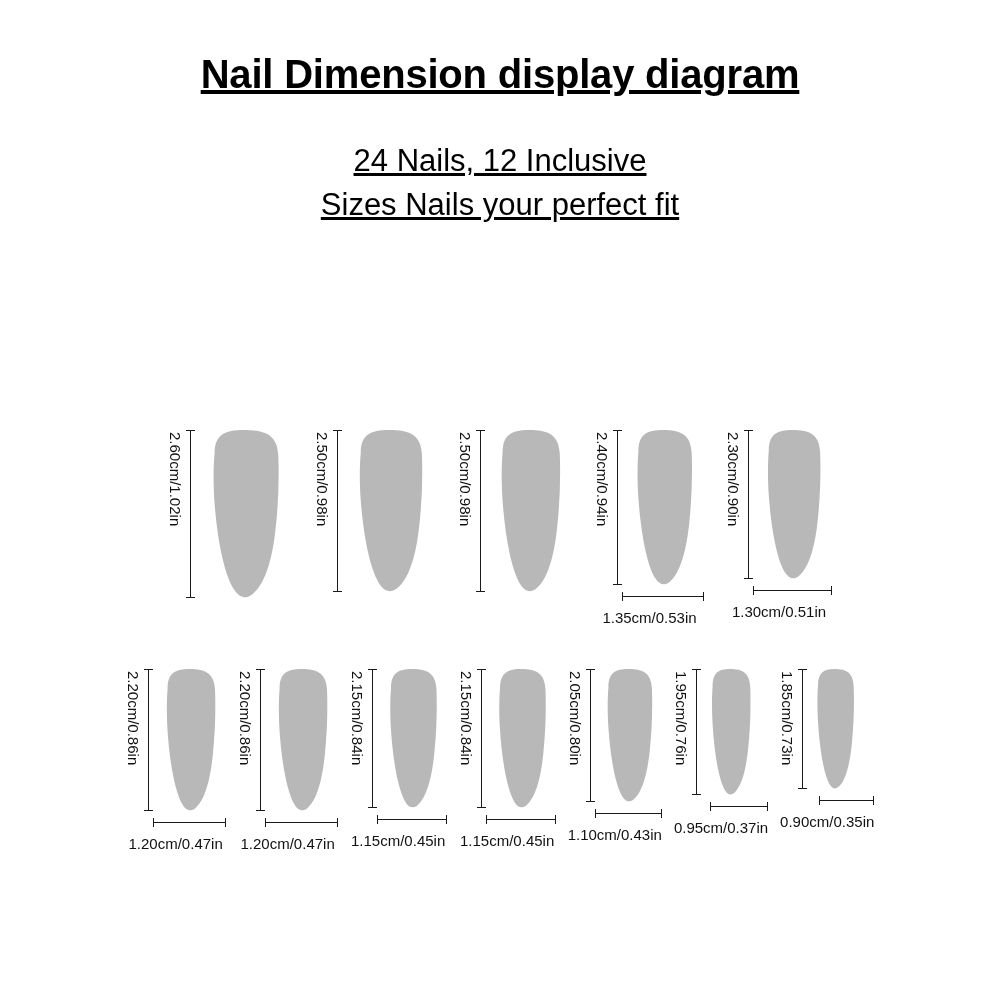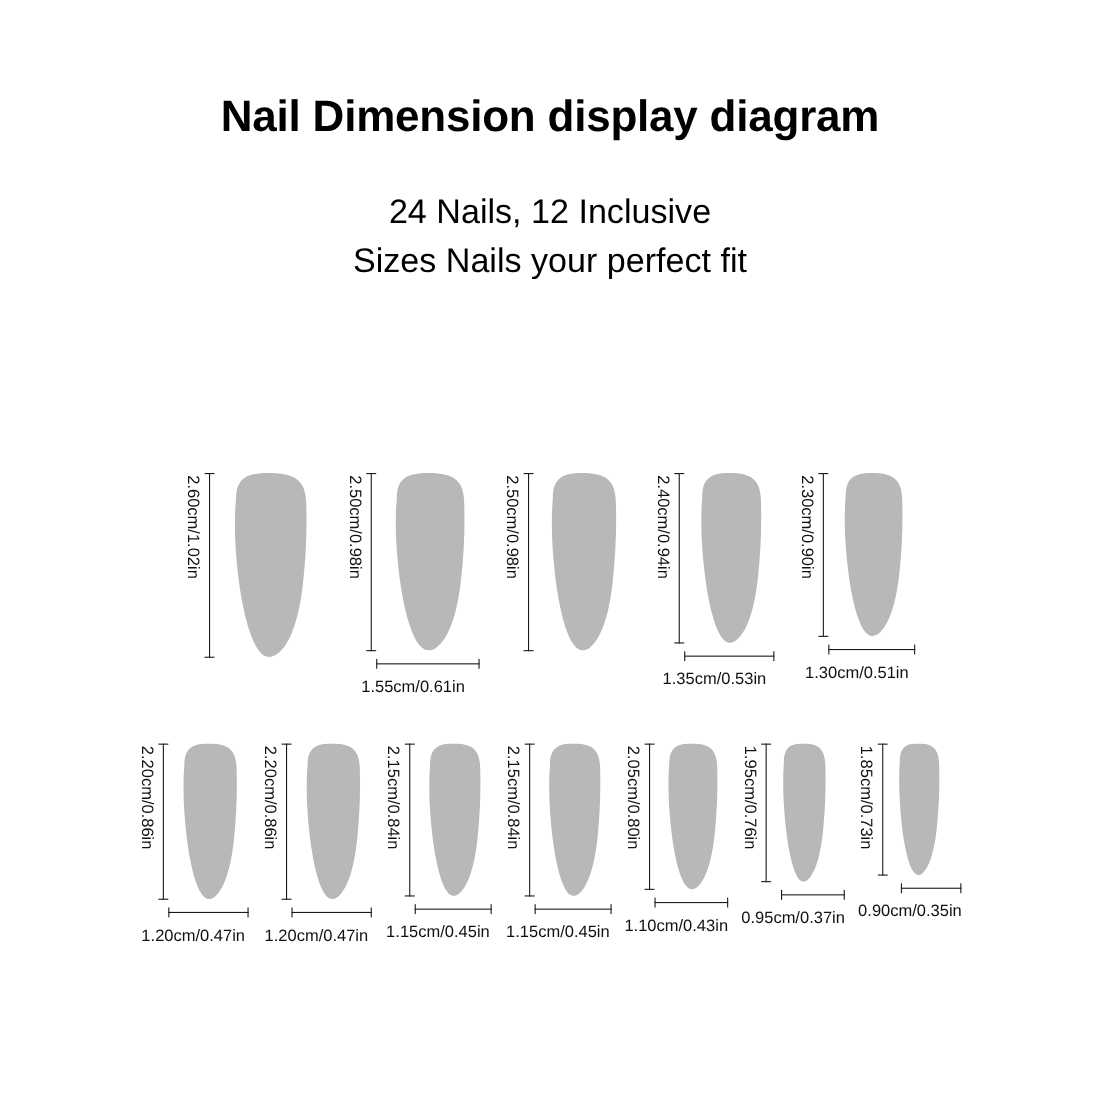--- a/index.html
+++ b/index.html
@@ -14,22 +14,23 @@
     font-family: "Liberation Sans", sans-serif;
     color: #000000;
     overflow: hidden;
     position: relative;
   }
 
   
   .header {
     width: 100%;
     text-align: center;
-    padding-top: 84px;
+    padding-top: 52px;
     box-sizing: border-box;
+    text-decoration: underline;
   }
   .title {
     font-size: 40px;
     font-weight: bold;
     line-height: 1.12;
     letter-spacing: -0.2px;
     margin: 0;
   }
   .subtitle {
     font-size: 42px;
@@ -197,30 +198,20 @@
             <div class="stem"></div>
             <div class="cap top"></div>
             <div class="cap bot"></div>
           </div>
           <div class="nail-box" style="width: 94px; height: 162px;">
             <svg class="nail-shape" width="94" height="162" viewBox="0 0 100 100" preserveAspectRatio="none">
               <path d="M 20 14 C 20 3, 30 0, 50 0 C 72 0, 84 3, 85 15 C 86 30, 85 45, 82 60 C 79 76, 72 92, 58 98 C 52 100.5, 46 100, 41 96 C 30 87, 23 66, 20 44 C 18.6 33, 18.6 22, 20 14 Z"></path>
             </svg>
           </div>
         </div>
-        <div class="unit-bottom">
-          <div style="margin-left: 0px; display: flex; justify-content: flex-end;">
-            <div class="h-dim" style="width: 94px; margin-left: auto;">
-              <div class="stem"></div>
-              <div class="cap left"></div>
-              <div class="cap right"></div>
-            </div>
-          </div>
-          <div class="h-label">1.55cm/0.61in</div>
-        </div>
       </div>
       <div class="nail-unit" style="margin: 0px 11px;">
         <div class="unit-top" style="height: 162px;">
           <div class="v-label">2.50cm/0.98in</div>
           <div class="v-dim" style="height: 162px;">
             <div class="stem"></div>
             <div class="cap top"></div>
             <div class="cap bot"></div>
           </div>
           <div class="nail-box" style="width: 88px; height: 162px;">

